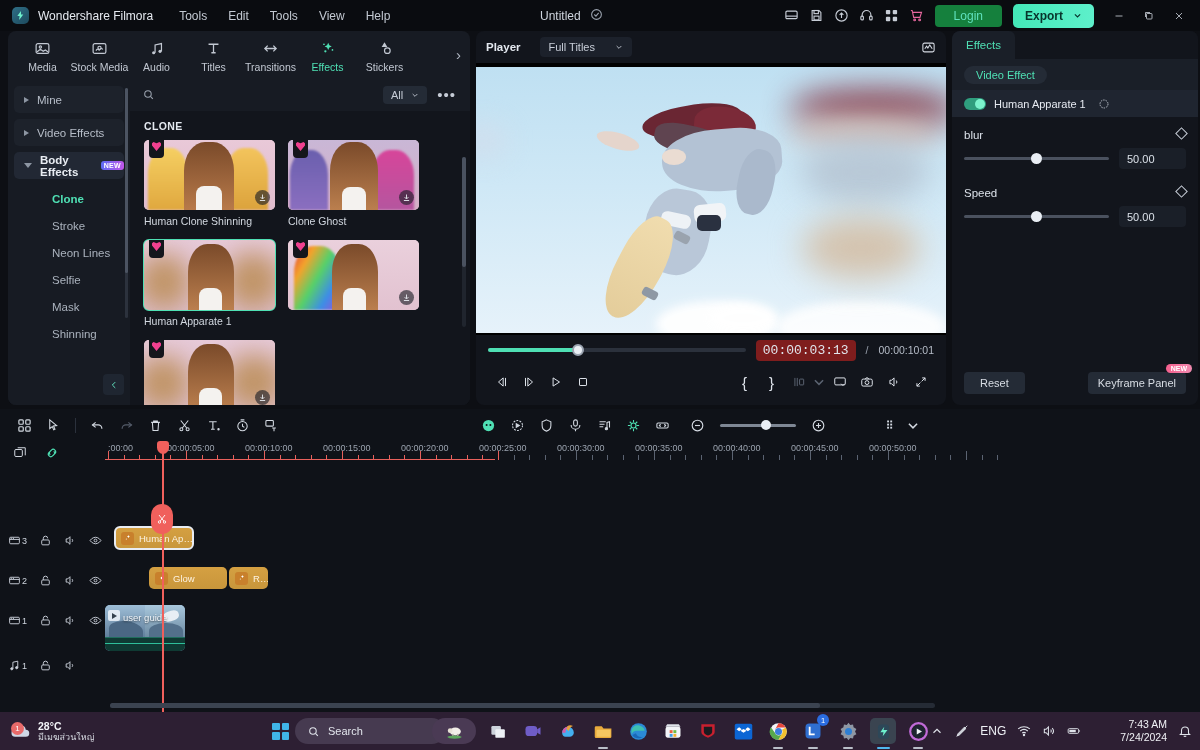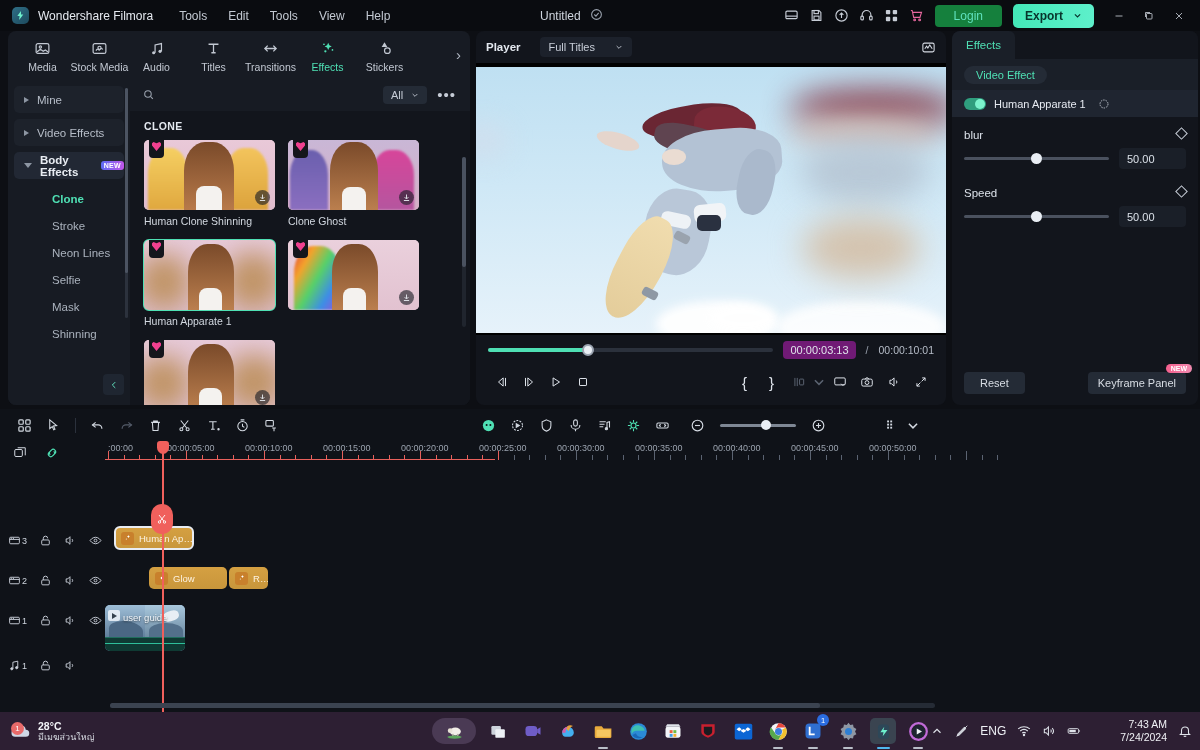--- a/index.html
+++ b/index.html
@@ -159,21 +159,21 @@
   .video { position:absolute; left:0; right:0; top:4px; height:266px; overflow:hidden;
     background:linear-gradient(#bfe0f2 0%,#cfe8f6 45%,#e6f2fa 100%); }
   .cloud { position:absolute; background:#fff; border-radius:50%; filter:blur(5px); opacity:.95; }
   .blurblob { position:absolute; filter:blur(13px); border-radius:50%; }
 
   .scrub { height:30px; display:flex; align-items:center; padding:0 12px; gap:10px; }
   .track { flex:1; height:4px; background:#2b313c; border-radius:2px; position:relative; }
   .track .fill { position:absolute; left:0; top:0; height:4px; width:35%; background:#4fe0b4; border-radius:2px; }
   .track .knob { position:absolute; left:35%; top:-4px; width:12px; height:12px; margin-left:-6px;
     border-radius:50%; background:#e9eef4; border:2px solid #9aa3b0; cursor:pointer; }
-  .tc { background:#701a75; border-radius:4px; padding:3px 7px; font-size:11px; color:#e0e5ec; }
+  .tc { background:#7f1d1d; border-radius:4px; padding:3px 7px; font-size:13px; color:#e0e5ec;font-family:Liberation Mono, monospace; }
   .tc-total { font-size:10.5px; color:#b6bdc8; }
   .slash { font-size:10.5px; color:#9aa2ae; }
   .ctrls { height:34px; display:flex; align-items:center; padding:0 12px; gap:0; }
   .cbtn { width:27px; height:24px; display:flex; align-items:center; justify-content:center; color:#dfe4eb; cursor:pointer; }
   .cbtn svg { width:14px; height:14px; }
   .cbtn.dim { color:#5b6371; }
   .ctrls .spacer { flex:1; }
 
   
   .rpanel { position:absolute; top:31px; left:952px; width:246px; height:374px;
@@ -1208,20 +1208,35 @@
       <svg viewBox="0 0 24 24" width="21" height="21" fill="#cfd8e6">
           <path d="M6 18h12a4 4 0 000-8 6 6 0 00-11.6-1A3.6 3.6 0 006 18z"></path>
         </svg>
       <div class="notif">1</div>
       <div class="wtxt">
         <div class="wt1">28°C</div>
         <div class="wt2">มีเมฆส่วนใหญ่</div>
       </div>
     </div>
 
+    <div class="tb-center">
+      <div class="winlogo">
+          <i></i>
+          <i></i>
+          <i></i>
+          <i></i>
+        </div>
+      <div class="searchbox">
+        <svg viewBox="0 0 24 24" width="13" height="13" fill="none" stroke="#e2e5ec" stroke-width="2">
+            <circle cx="11" cy="11" r="6"></circle>
+            <path d="M16 16l4 4"></path>
+          </svg>
+        <span>Search</span>
+      </div>
+    </div>
 
     <div class="tb-apps">
       <div class="tapp" style="background:#4a3a54;border-radius:13px;width:44px">
         <svg viewBox="0 0 24 24" width="19" height="19">
             <ellipse cx="13" cy="12" rx="7" ry="5" fill="#f2efe8"></ellipse>
             <circle cx="6.5" cy="11" r="3" fill="#e8e2d6"></circle>
             <rect x="9" y="15" width="2" height="4" fill="#b9b2a4"></rect>
             <rect x="15" y="15" width="2" height="4" fill="#b9b2a4"></rect>
             <ellipse cx="12" cy="19" rx="9" ry="2" fill="#5ca65c"></ellipse>
           </svg>

